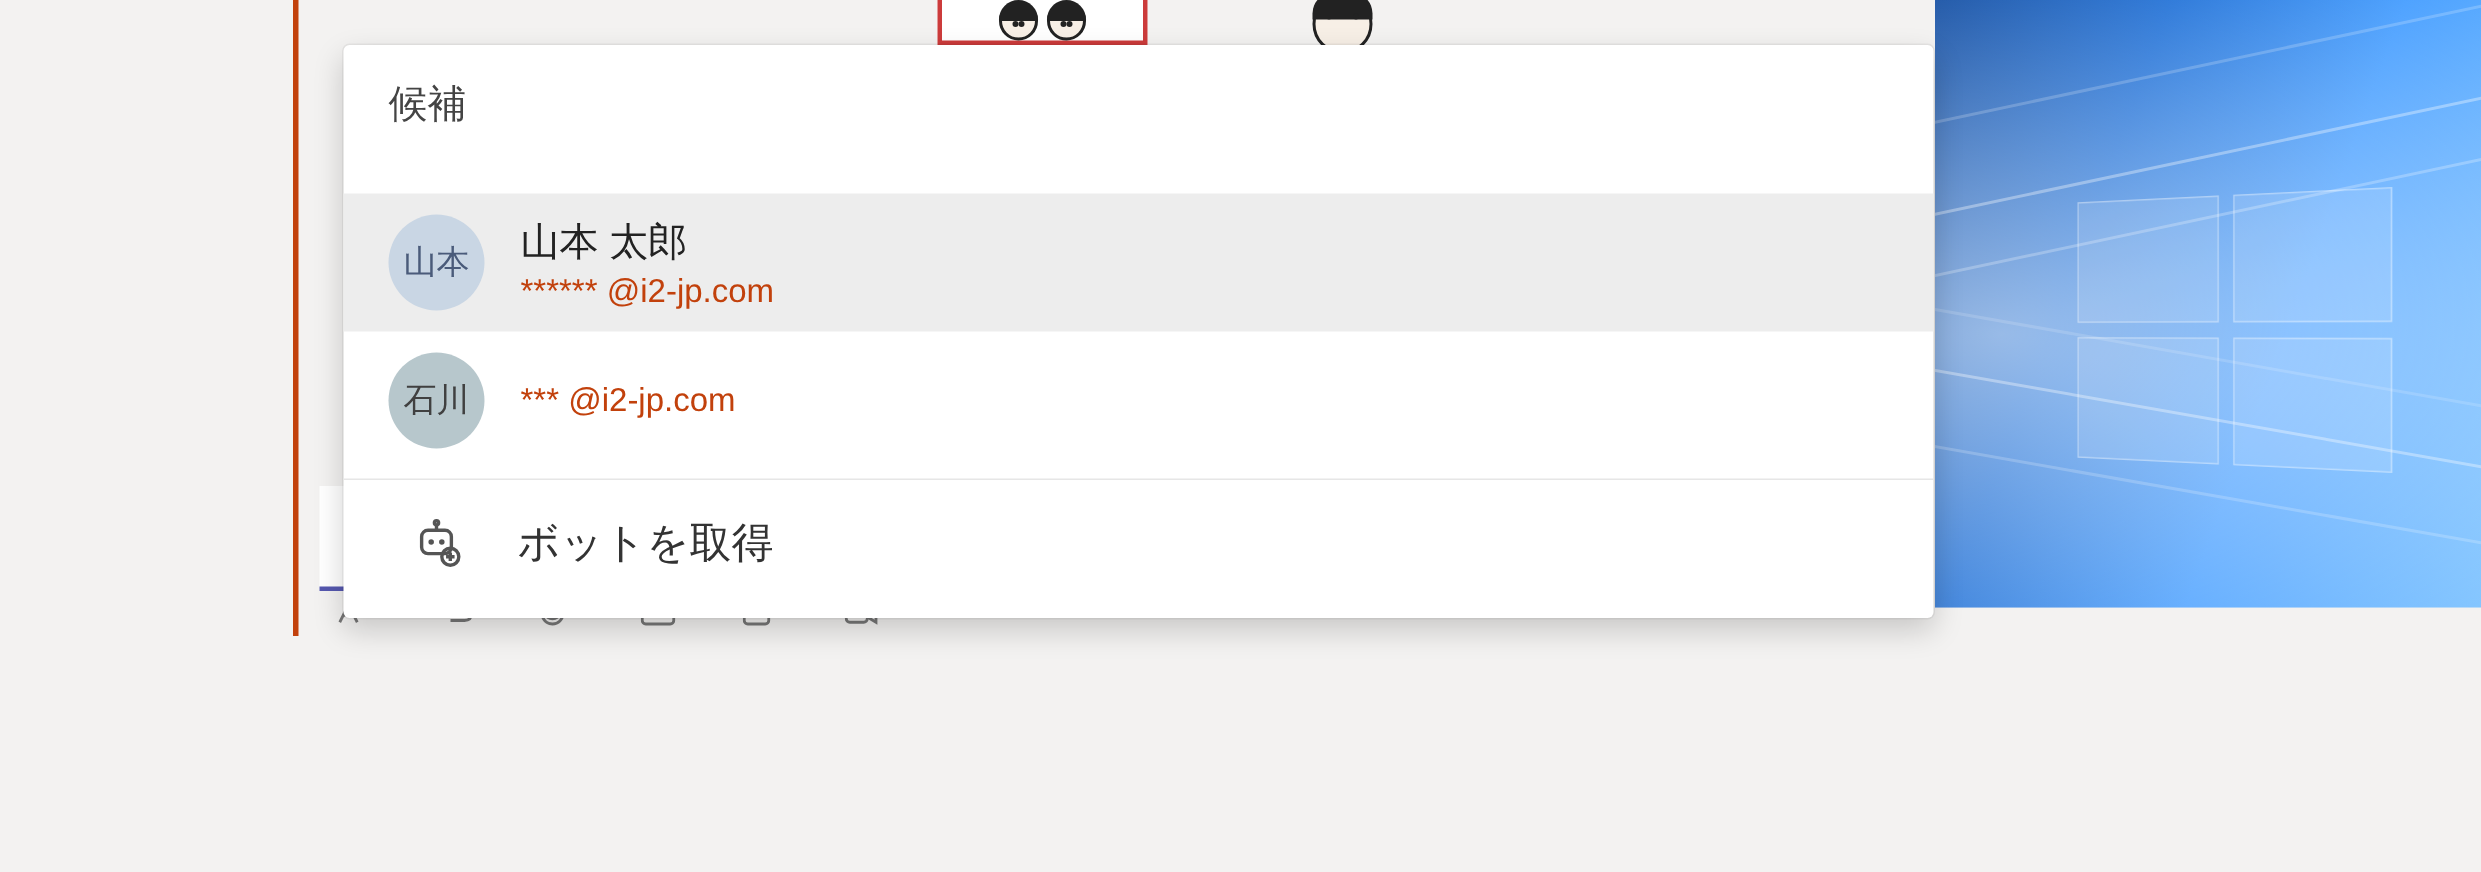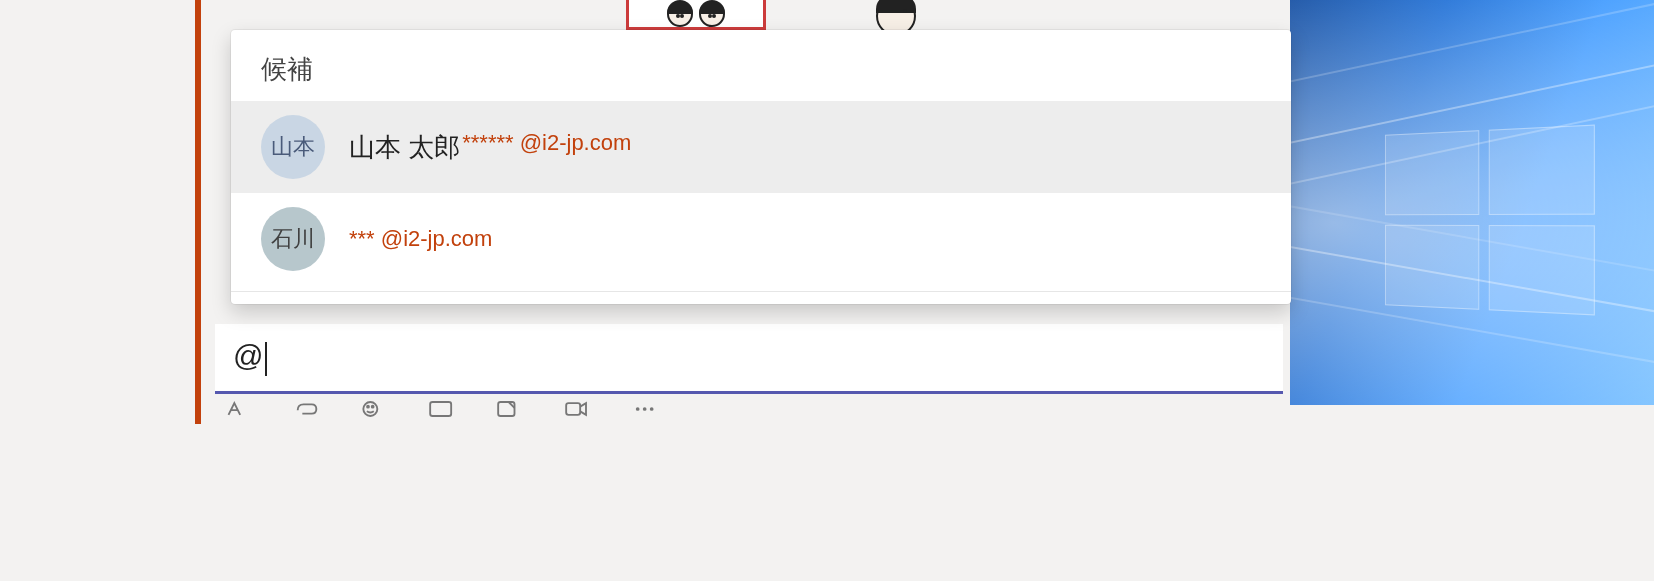--- a/index.html
+++ b/index.html
@@ -51,21 +51,21 @@
   }
 
   
   .teams-column {
     position: absolute;
     left: 195px;
     top: 0;
     width: 1095px;
     height: 424px;
     background: #f3f2f1;
-    border-left: 6px solid #c2410c;
+    border-left: 4px solid #c2410c;
     z-index: 2;
   }
 
   
   .illustration {
     position: absolute;
     top: -10px;
     left: 50%;
     transform: translateX(-120px);
     width: 380px;
@@ -119,34 +119,34 @@
     color: #444;
     padding: 22px 30px 14px 30px;
   }
   .suggestion {
     display: flex;
     align-items: center;
     gap: 24px;
     padding: 14px 30px;
     cursor: pointer;
   }
-  .suggestion.selected { background: #ededed; }
+  .suggestion.selected { background: #ededed; margin-top: 28px; }
   .avatar {
     width: 64px; height: 64px;
     border-radius: 50%;
     background: #c9d6e4;
     color: #4a5b7a;
     display: flex;
     align-items: center;
     justify-content: center;
     font-size: 22px;
     flex-shrink: 0;
   }
   .avatar.alt { background: #b7c7cc; color: #404040; }
-  .sugg-text { display: flex; flex-direction: row; gap: 2px; }
+  .sugg-text { display: flex; flex-direction: column; gap: 2px; }
   .sugg-name { font-size: 26px; color: #222; }
   .sugg-email { font-size: 22px; color: #c2410c; }
 
   .divider { height: 1px; background: #e6e6e6; margin: 6px 0 2px 0; }
 
   .bot-row {
     display: flex;
     align-items: center;
     gap: 32px;
     padding: 18px 30px;
@@ -249,20 +249,35 @@
 
     <div class="suggestion">
       <div class="avatar alt">石川</div>
       <div class="sugg-text">
         <div class="sugg-email">*** @i2-jp.com</div>
       </div>
     </div>
 
     <div class="divider"></div>
 
+    <div class="bot-row">
+      <span class="bot-icon">
+        <svg viewBox="0 0 24 24" width="34" height="34" fill="none" stroke="currentColor" stroke-width="1.6">
+          <rect x="5" y="6" width="14" height="11" rx="3"></rect>
+          <circle cx="9.5" cy="11.5" r="1.3" fill="currentColor" stroke="none"></circle>
+          <circle cx="14.5" cy="11.5" r="1.3" fill="currentColor" stroke="none"></circle>
+          <line x1="12" y1="3" x2="12" y2="6"></line>
+          <circle cx="12" cy="2.5" r="1"></circle>
+          <circle cx="18.5" cy="18.5" r="4"></circle>
+          <line x1="18.5" y1="16.5" x2="18.5" y2="20.5"></line>
+          <line x1="16.5" y1="18.5" x2="20.5" y2="18.5"></line>
+        </svg>
+      </span>
+      <span class="bot-label">ボットを取得</span>
+    </div>
   </div>
 
   <div class="compose">
     <span class="compose-text"><span>@</span><span class="caret"></span></span>
   </div>
 
   <div class="toolbar">
     <svg class="ticon" viewBox="0 0 24 14" stroke="currentColor" stroke-width="1.6" fill="none">
         <path d="M3 12 L8 2 L13 12 M5 8 H11"></path>
       </svg>

